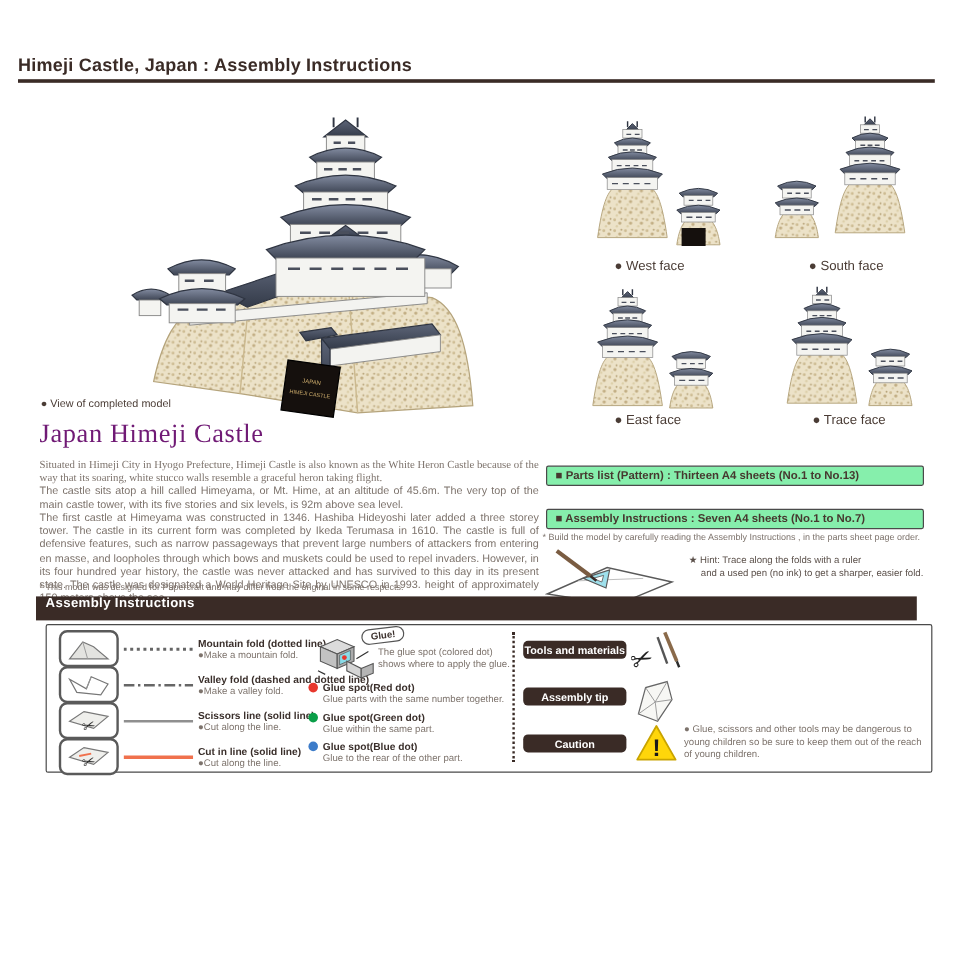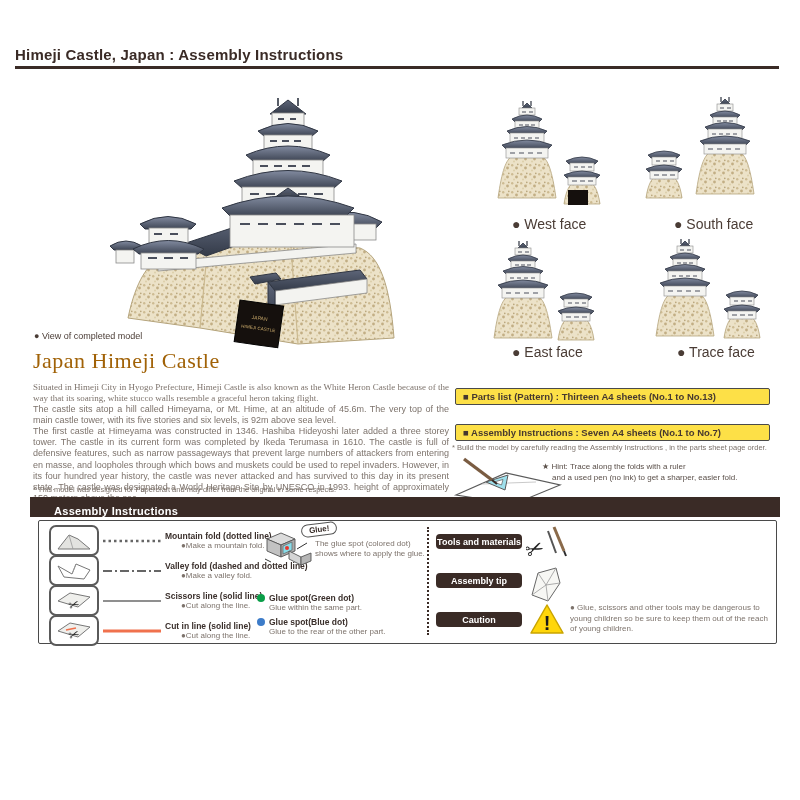--- a/index.html
+++ b/index.html
@@ -6,47 +6,47 @@
   .sheet{position:relative;width:800px;height:800px;background:#fff;overflow:hidden;
          font-family:"Liberation Sans",sans-serif;color:#46382f;}
   .abs{position:absolute;}
 
   
   .hdr{left:4px;top:46px;width:764px;border-bottom:3px solid #3a2b26;padding-bottom:3px;
        font-size:15px;font-weight:bold;color:#3a2b26;letter-spacing:.2px;margin-left:11px;}
 
   
   .caption{font-size:9px;color:#4a3c35;}
-  .sec-title{font-family:"Liberation Serif",serif;font-size:22px;color:#a16207;letter-spacing:.5px;}
+  .sec-title{font-family:"Liberation Serif",serif;font-size:22px;color:#701a75;letter-spacing:.5px;}
   .body-txt{width:416px;font-size:9px;line-height:11.2px;color:#7d736c;text-align:justify;}
   .footnote{font-size:7.5px;color:#7d736c;}
 
   
   .part-row{left:455px;width:306px;height:15px;border:1.2px solid #4a4a4a;border-radius:2px;
-            display:flex;align-items:center;padding-left:7px;font-size:9.5px;font-weight:bold;color:#46382f;background:#fde047;}
+            display:flex;align-items:center;padding-left:7px;font-size:9.5px;font-weight:bold;color:#46382f;background:#86efac;}
   .note-sm{font-size:7.5px;color:#7d736c;}
   .hint-txt{font-size:8px;line-height:10.5px;color:#5a4f49;}
 
   
   .band{left:30px;top:497px;width:726px;height:20px;background:#3a2b26;color:#fff;
-        display:flex;align-items:flex-end;padding-left:24px;font-size:11px;font-weight:bold;letter-spacing:.3px;}
+        display:flex;align-items:flex-start;padding-left:8px;font-size:11px;font-weight:bold;letter-spacing:.3px;}
   .legend{left:38px;top:520px;width:737px;height:122px;border:1.5px solid #4a4a4a;border-radius:2px;background:#fff;}
   .fold-row{position:absolute;left:10px;height:29px;display:flex;align-items:center;}
   .fold-icon{width:46px;height:27px;border:2px solid #5a5a5a;border-radius:7px;display:flex;align-items:center;justify-content:center;background:#fff;}
   .fold-line{width:58px;margin:0 4px;}
   .fold-name{font-size:8.5px;font-weight:bold;color:#3a2f2b;line-height:10px;}
-  .fold-desc{font-size:8px;color:#7d736c;line-height:9px;margin-left:16px;}
+  .fold-desc{font-size:8px;color:#7d736c;line-height:9px;}
   .dot{width:8px;height:8px;border-radius:50%;display:inline-block;margin-right:4px;flex:0 0 auto;margin-top:1px;}
   .glue-name{font-size:8.5px;font-weight:bold;color:#3a2f2b;line-height:10px;}
   .glue-desc{font-size:8px;color:#7d736c;line-height:9px;margin-left:12px;}
   .divider{position:absolute;left:388px;top:6px;height:108px;border-left:2px dotted #3a2b26;}
   .pill{position:absolute;left:397px;width:86px;background:#3a2b26;color:#fff;border-radius:4px;
         font-size:9px;font-weight:bold;text-align:center;padding:2.5px 0;}
   .note-block{position:absolute;left:531px;width:200px;font-size:8px;line-height:10.5px;color:#7d736c;}
-  .face-label{font-size:14px;color:#4a3c35;}
+  .face-label{font-size:11px;color:#4a3c35;}
   svg{display:block;}
 </style>
 </head>
 <body>
 <div class="sheet">
 
 <div class="abs hdr">Himeji Castle, Japan  :  Assembly Instructions</div>
 
 <div class="abs" style="left:88px;top:76px;">
   <svg width="344" height="276" viewBox="0 0 344 276">
@@ -197,21 +197,21 @@
 <div class="abs note-sm" style="left:452px;top:443px;width:320px;">* Build the model by carefully reading the Assembly Instructions , in the parts sheet page order.</div>
 
 <svg class="abs" style="left:448px;top:455px;" width="118" height="50" viewBox="0 0 118 50">
   <path d="M8,40 L58,18 L112,30 L66,49 Z" fill="#fff" stroke="#5a5a5a" stroke-width="1.2"></path>
   <path d="M34,29 L88,27" stroke="#bbb" stroke-width=".8"></path>
   <path d="M38,27 L60,20 L57,35 Z" fill="#9fe0ec" stroke="#5a5a5a" stroke-width="1"></path>
   <path d="M46,27 L55,24.5 L53.5,30 Z" fill="#fff" stroke="#5a5a5a" stroke-width=".7"></path>
   <path d="M16,4 L44,25" stroke="#7a5c42" stroke-width="3.4"></path>
   <path d="M44,25 L49,29" stroke="#3a2b26" stroke-width="2.2"></path>
 </svg>
-<div class="abs hint-txt" style="left:542px;top:462px;width:200px;">
+<div class="abs hint-txt" style="left:574px;top:462px;width:200px;">
   <div>★ Hint: Trace along the folds with a ruler</div>
   <div style="margin-left:10px;">and a used pen (no ink) to get a sharper, easier fold.</div>
 </div>
 
 <div class="abs band" style="background: rgb(58, 43, 38);">
   <span>Assembly Instructions</span>
 </div>
 
 <div class="abs legend">
 
@@ -293,20 +293,27 @@
       </g>
       <path d="M4,34 l6,3 M46,18 l-10,6" stroke="#333" stroke-width="1"></path>
     </svg>
   </div>
   <div style="position:absolute;left:262px;top:2px;transform:rotate(-7deg);border:1.2px solid #555;border-radius:8px;background:#fff;font-size:8px;font-weight:bold;color:#3a2f2b;padding:1px 7px;">Glue!</div>
   <div style="position:absolute;left:276px;top:18px;font-size:8px;line-height:10px;color:#7d736c;width:112px;">
     <div>The glue spot (colored dot)</div>
     <div>shows where to apply the glue.</div>
   </div>
 
+  <div style="position:absolute;left:218px;top:47px;">
+    <div style="display:flex;">
+          <span class="dot" style="background: rgb(232, 55, 45);"></span>
+      <span class="glue-name">Glue spot(Red dot)</span>
+        </div>
+    <div class="glue-desc">Glue parts with the same number together.</div>
+  </div>
   <div style="position:absolute;left:218px;top:72px;">
     <div style="display:flex;">
           <span class="dot" style="background: rgb(10, 158, 72);"></span>
       <span class="glue-name">Glue spot(Green dot)</span>
         </div>
     <div class="glue-desc">Glue within the same part.</div>
   </div>
   <div style="position:absolute;left:218px;top:96px;">
     <div style="display:flex;">
           <span class="dot" style="background: rgb(61, 124, 201);"></span>

